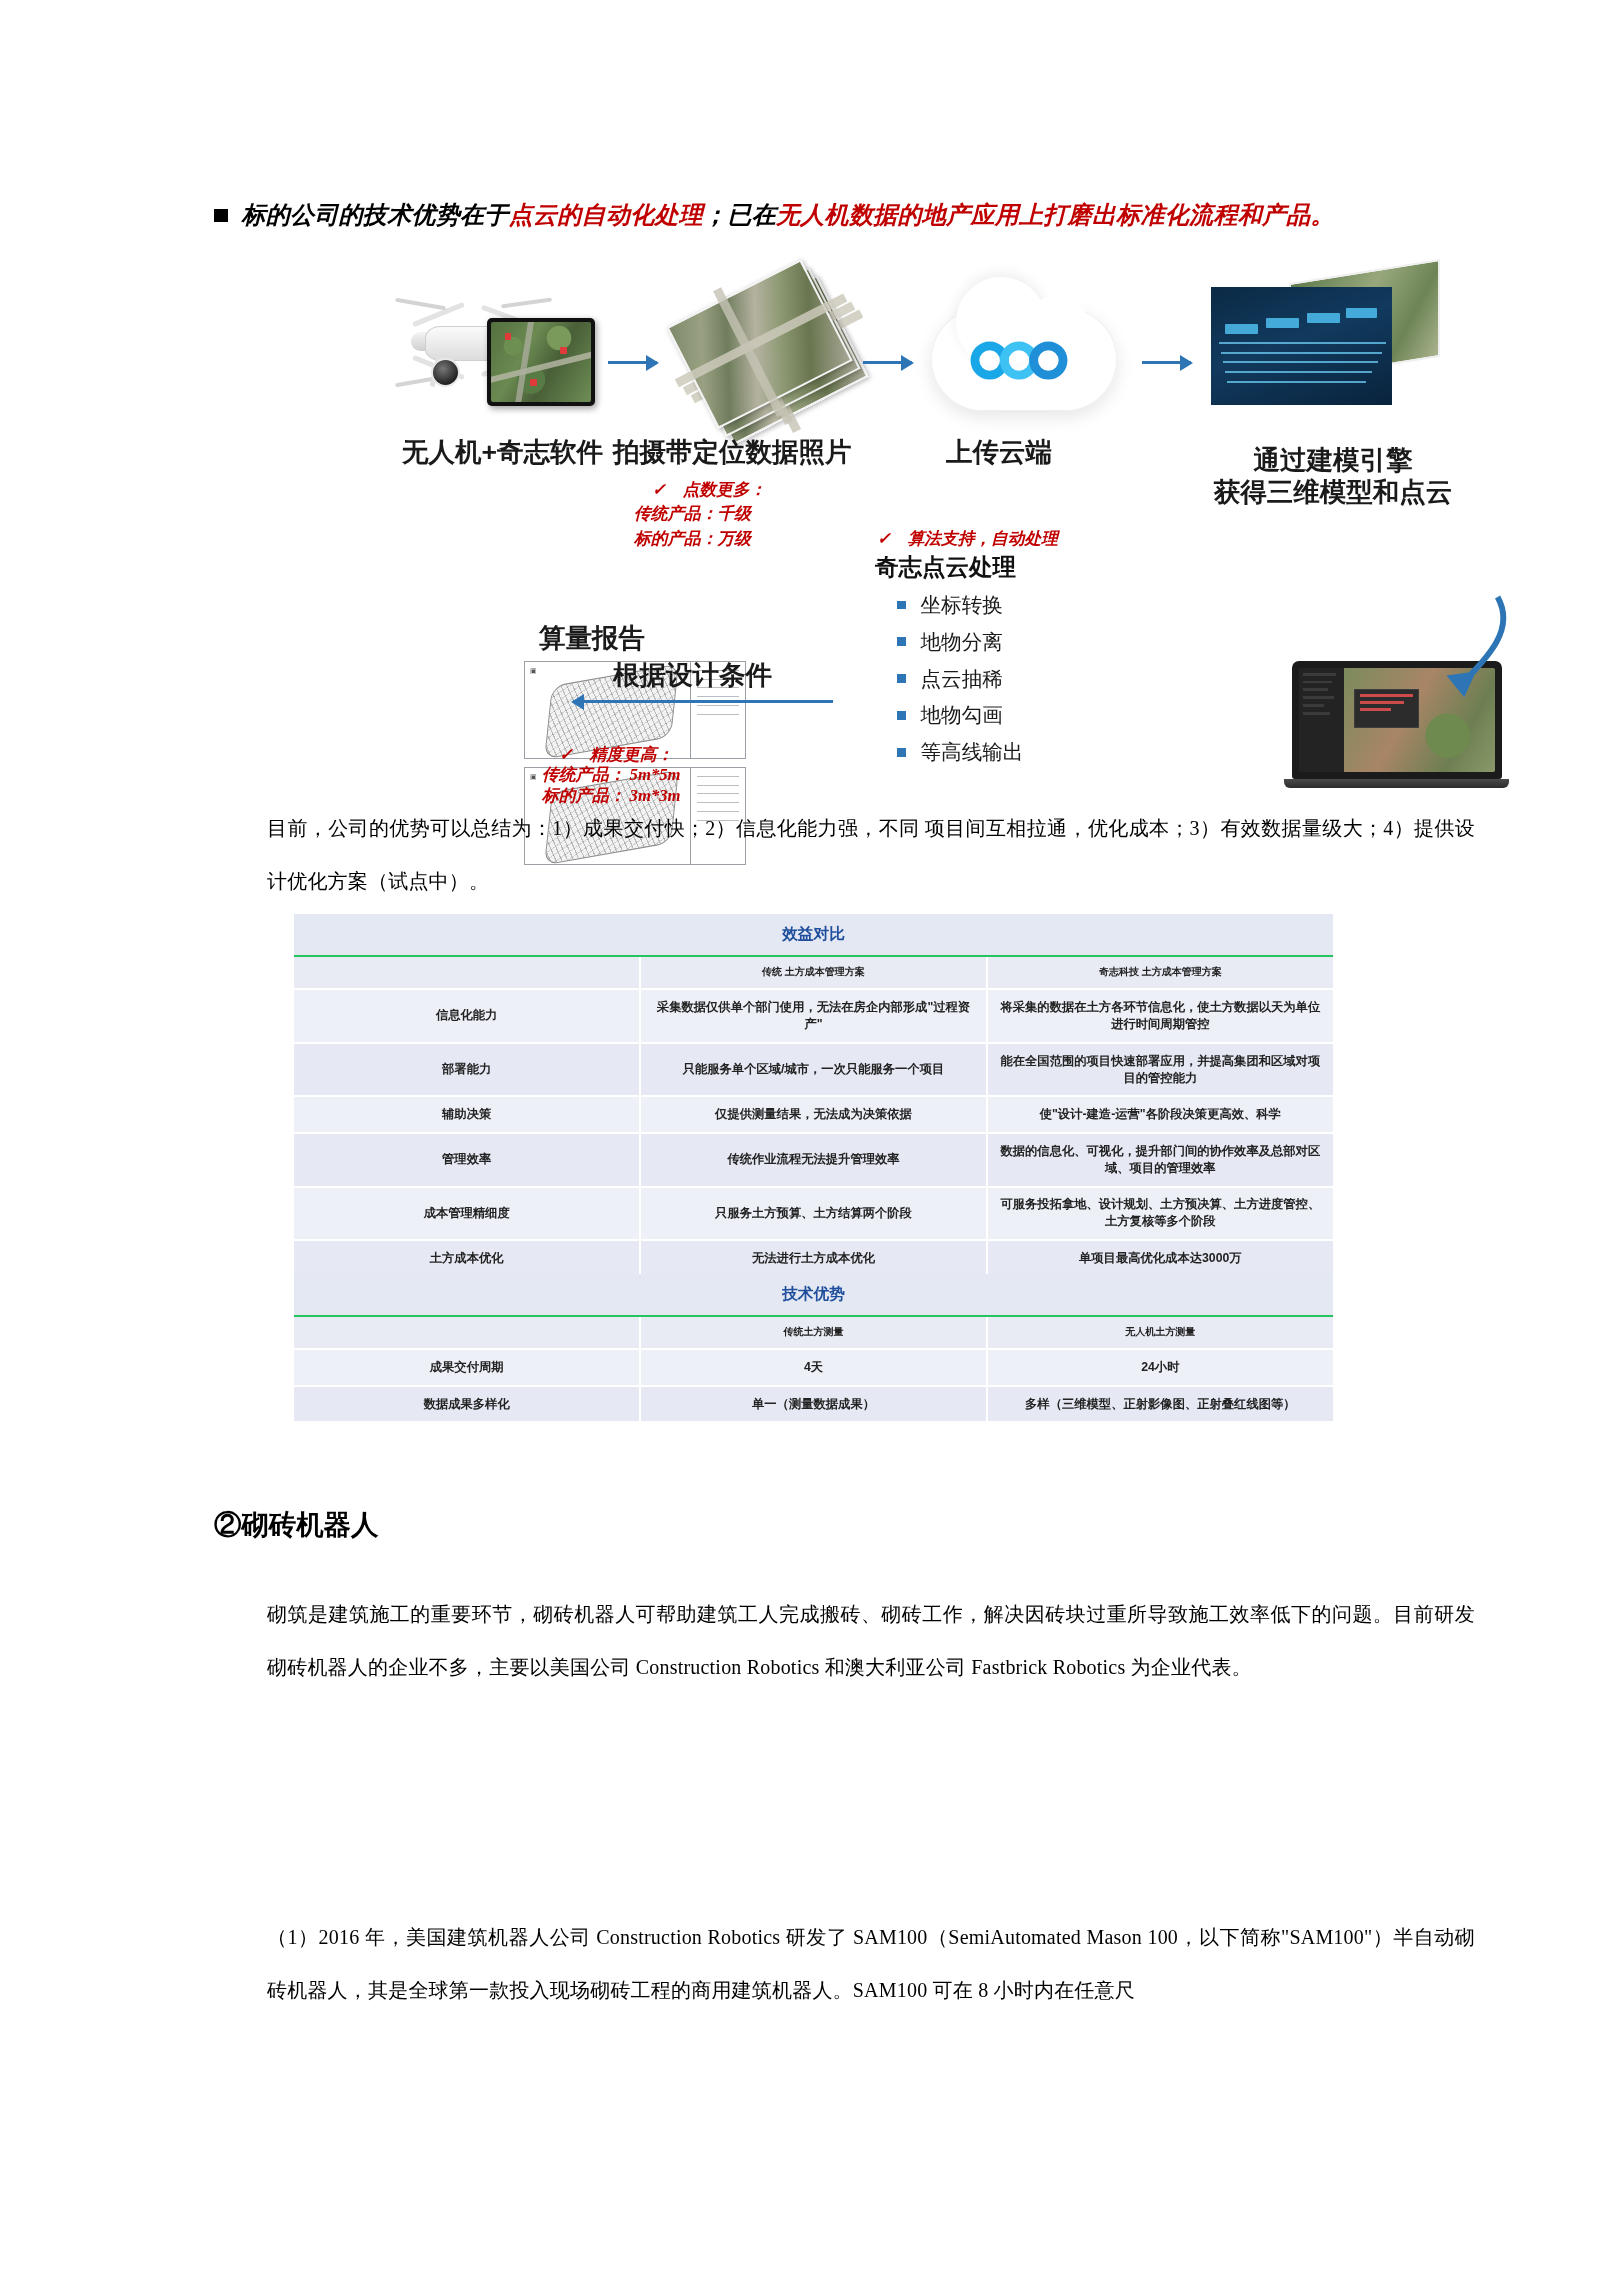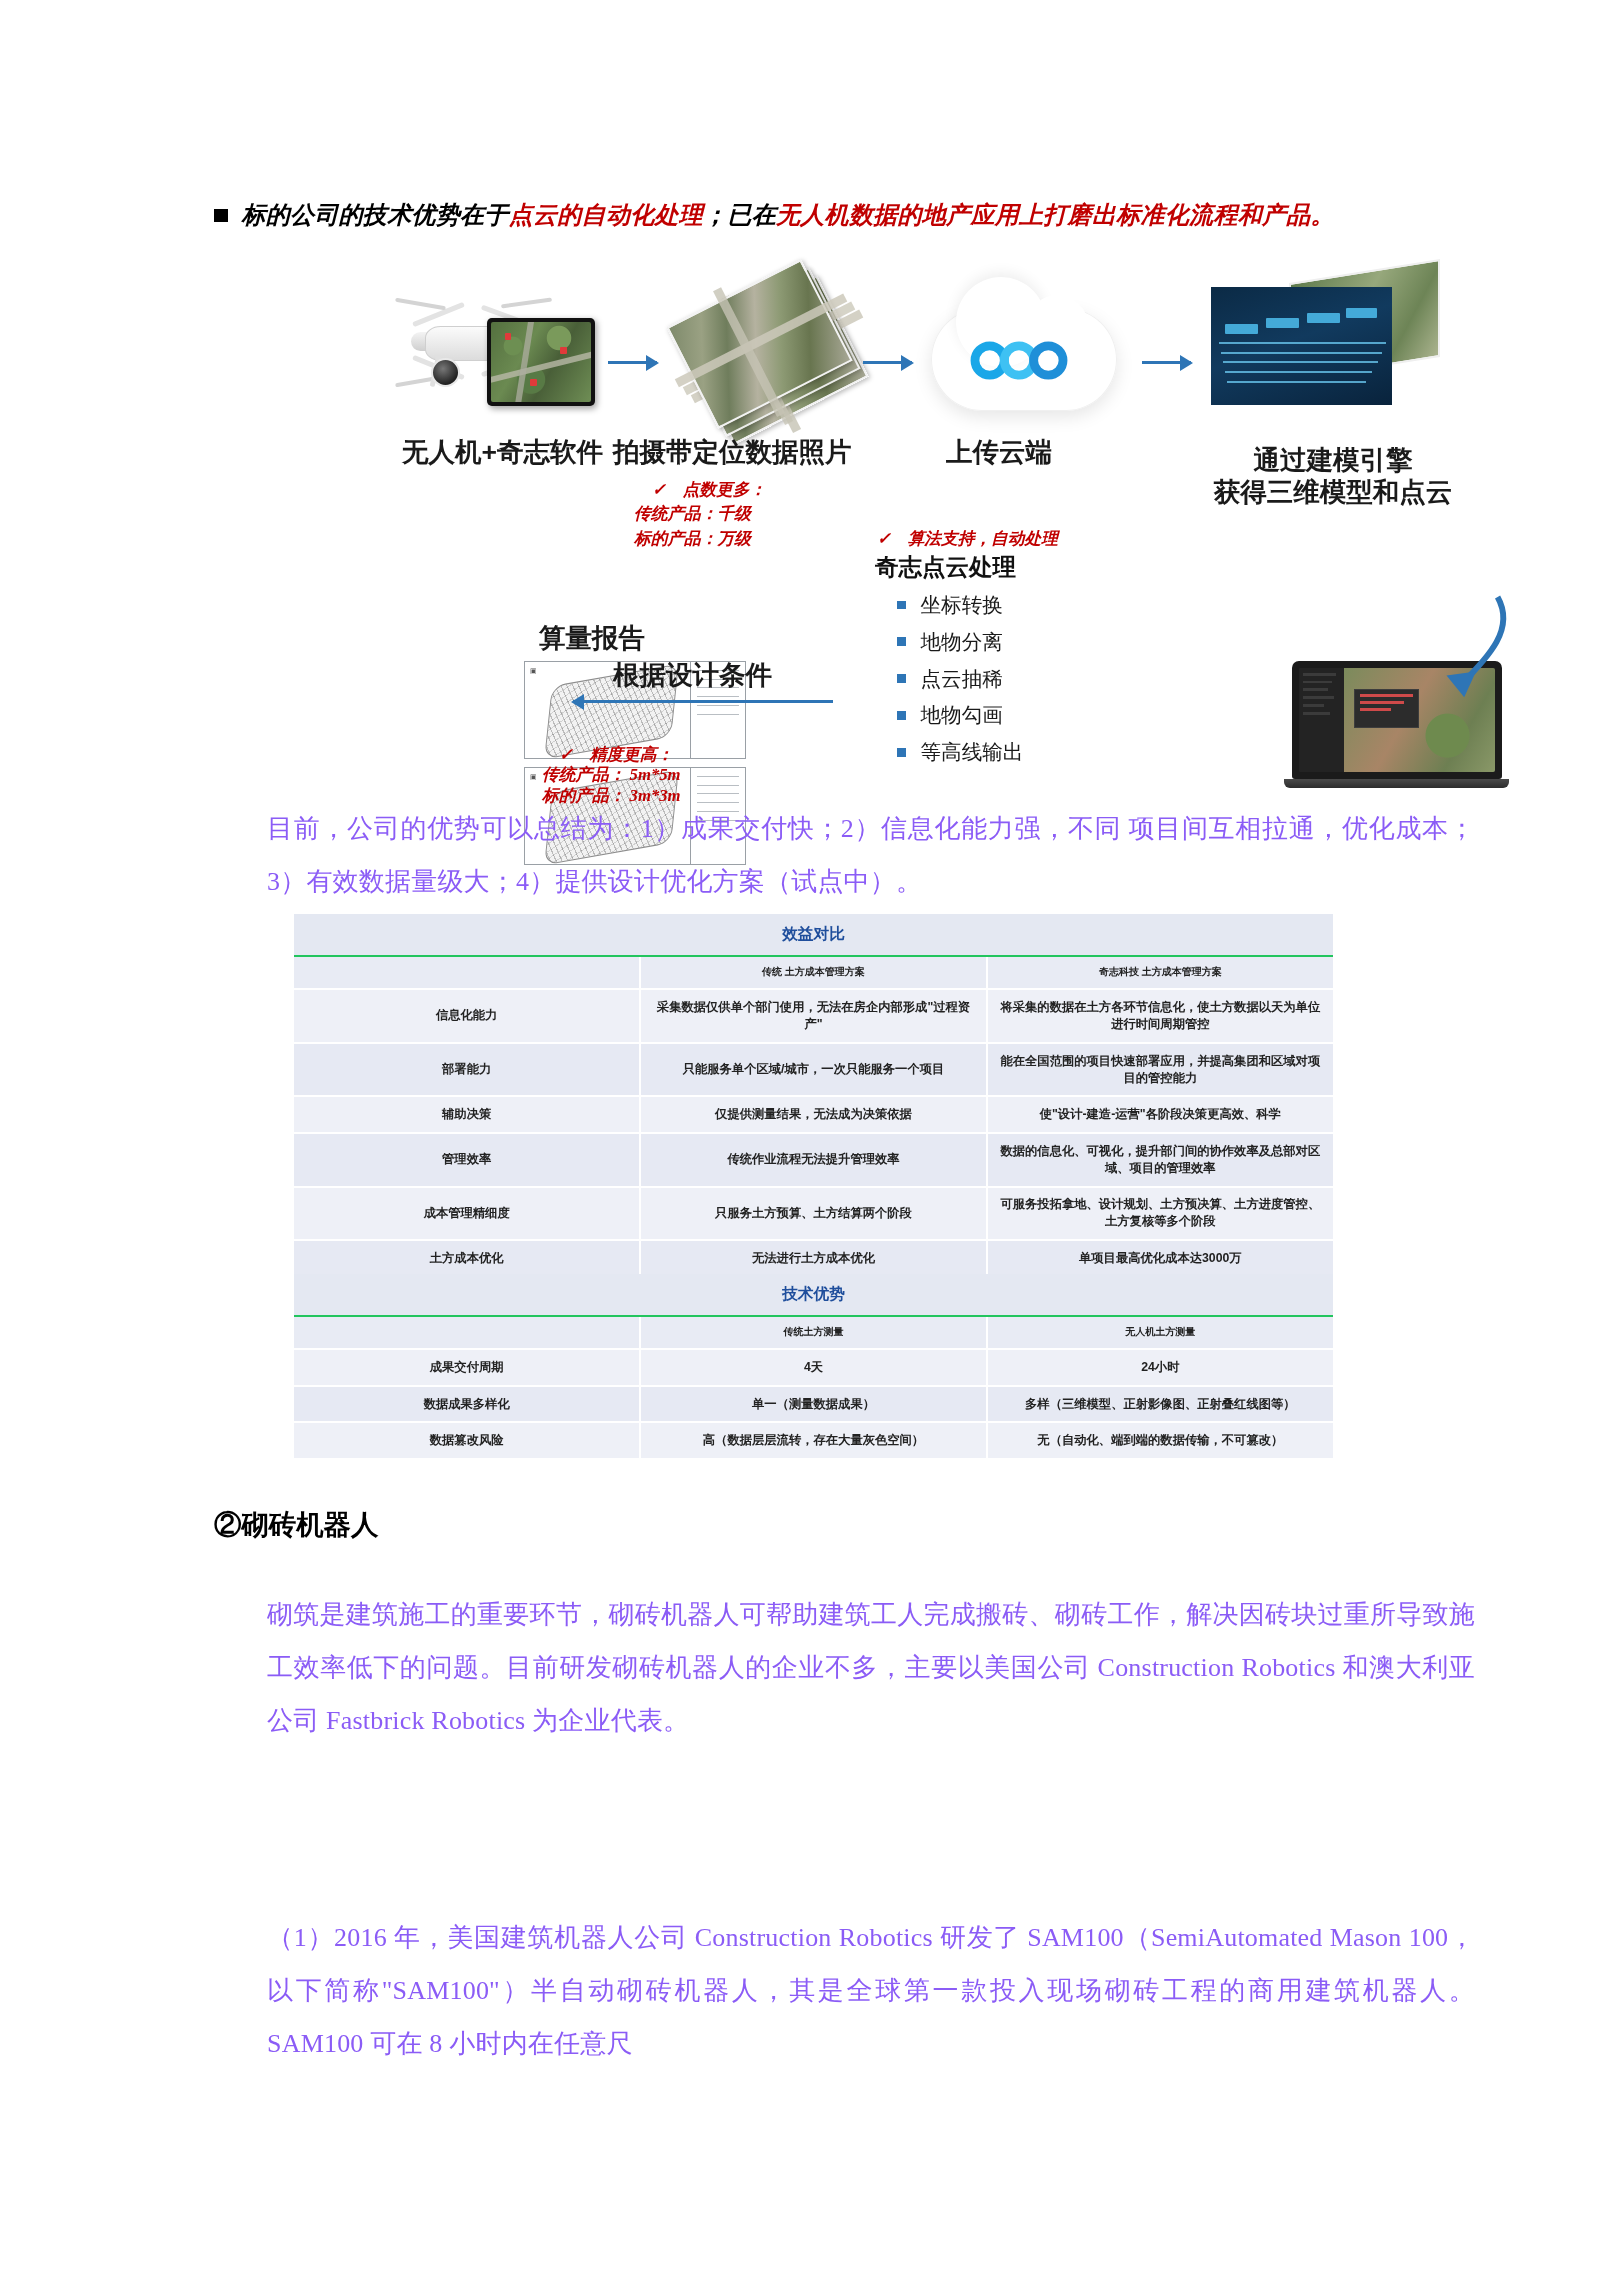--- a/index.html
+++ b/index.html
@@ -236,21 +236,21 @@
   .rep2 { top:106px; }
   .rep .markL { position:absolute; left:4.9px; top:4.9px; font-size:6.9px; color:#555; }
 
   
   .curve-arrow { position:absolute; left:1220px; top:312px; }
 
   
   .para {
     position:absolute;
     font-family:"Liberation Serif", serif;
-    font-size:26px; line-height:53px; color:#8b5cf6;
+    font-size:20px; line-height:53px; color:#000000;
     text-align:justify; letter-spacing:0.2px;
   }
   .p-summary { left:214px; top:802px; width:1208px; }
   .ind { padding-left:53px; }
 
   
   .tbl {
     position:absolute; left:294px; width:1039px;
     border-collapse:collapse;
     font-family:"Liberation Sans", sans-serif;
@@ -534,25 +534,20 @@
       <tr>
         <td class="c0 rowhead sep">成果交付周期</td>
         <td class="c1 sep">4天</td>
         <td class="c2">24小时</td>
       </tr>
       <tr>
         <td class="c0 rowhead sep">数据成果多样化</td>
         <td class="c1 sep">单一（测量数据成果）</td>
         <td class="c2">多样（三维模型、正射影像图、正射叠红线图等）</td>
       </tr>
-      <tr>
-        <td class="c0 rowhead sep">数据篡改风险</td>
-        <td class="c1 sep">高（数据层层流转，存在大量灰色空间）</td>
-        <td class="c2">无（自动化、端到端的数据传输，不可篡改）</td>
-      </tr>
     </tbody>
   </table>
 
   <div class="sec-head">②砌砖机器人</div>
 
   <div class="para p-b1 ind">砌筑是建筑施工的重要环节，砌砖机器人可帮助建筑工人完成搬砖、砌砖工作，解决因砖块过重所导致施工效率低下的问题。目前研发砌砖机器人的企业不多，主要以美国公司 Construction Robotics 和澳大利亚公司 Fastbrick Robotics 为企业代表。</div>
   <div class="para p-b3 ind">（1）2016 年，美国建筑机器人公司 Construction Robotics 研发了 SAM100（SemiAutomated Mason 100，以下简称"SAM100"）半自动砌砖机器人，其是全球第一款投入现场砌砖工程的商用建筑机器人。SAM100 可在 8 小时内在任意尺</div>
 
 </div>
 

